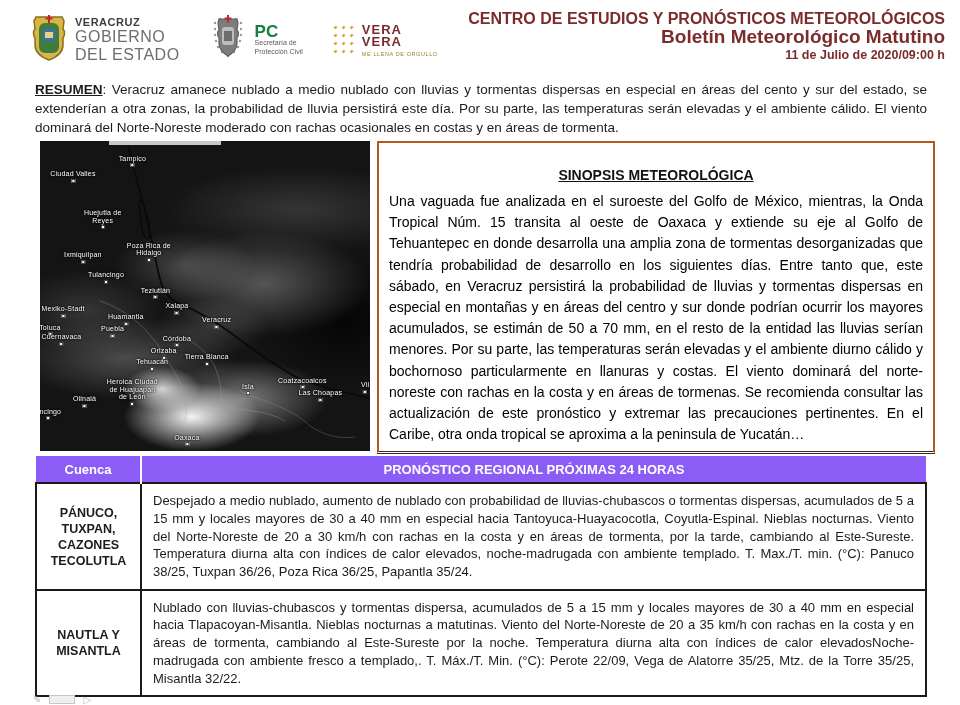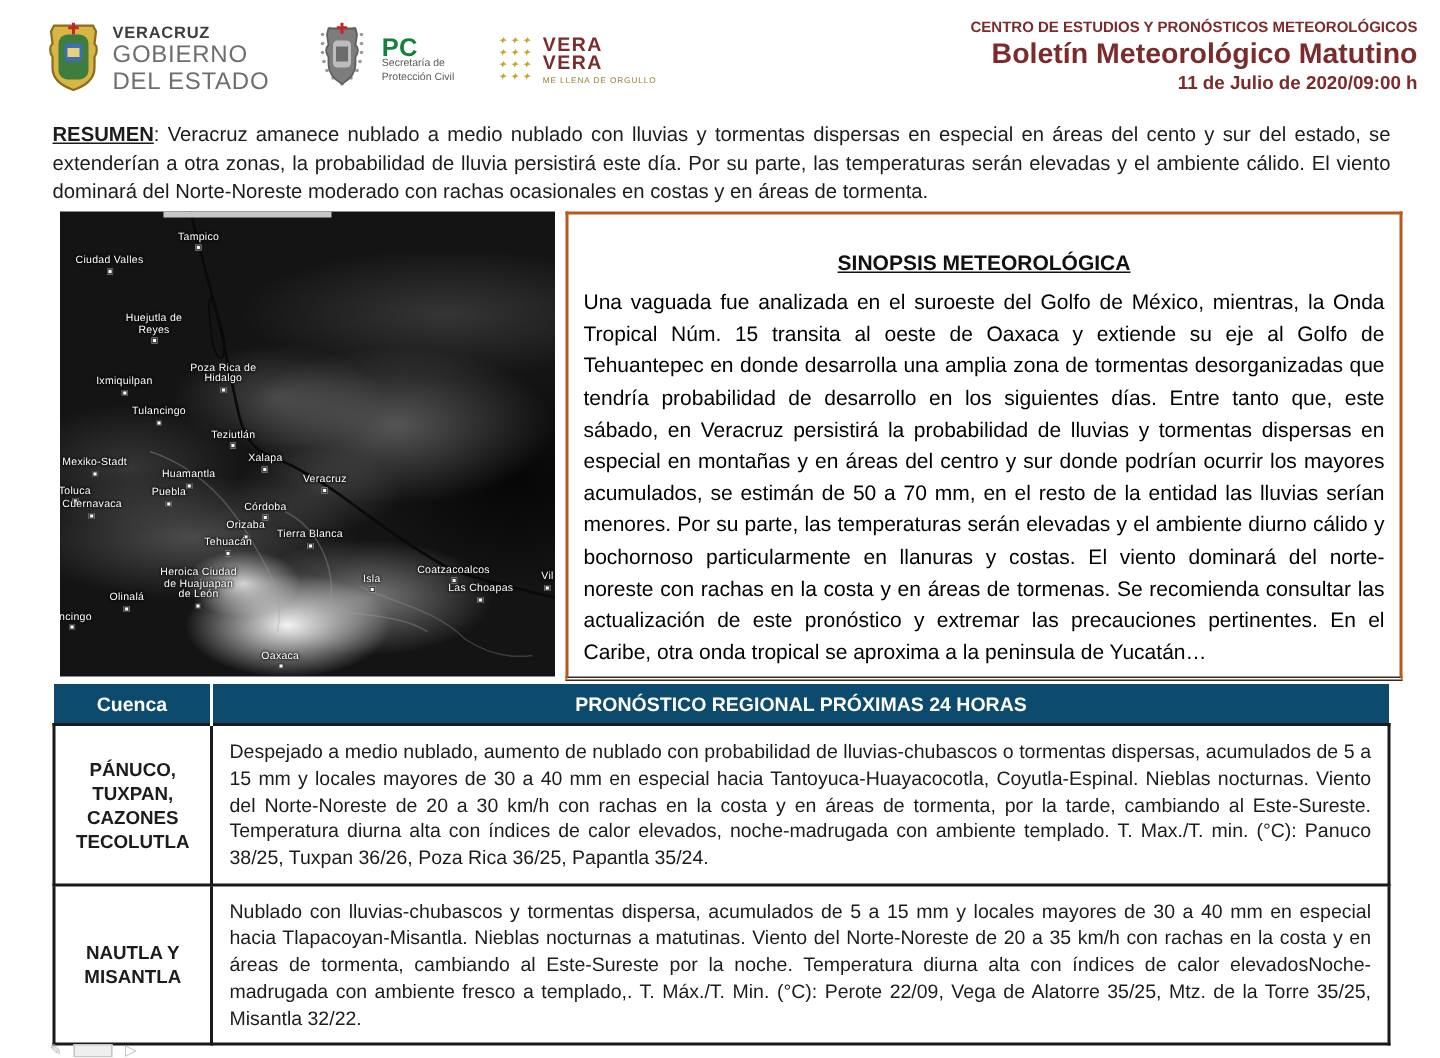--- a/index.html
+++ b/index.html
@@ -12,21 +12,21 @@
   .logos { display:flex; align-items:center; gap:28px; padding-top:6px; }
   .logo-group { display:flex; align-items:center; gap:7px; }
   .logo-text-1 .l1 { font-weight:bold; font-size:11px; color:#3d3d3d; letter-spacing:0.5px; }
   .logo-text-1 .l2, .logo-text-1 .l3 { font-size:16px; color:#6e6e6e; letter-spacing:0.5px; }
   .pc-abbr { font-weight:bold; font-size:17px; color:#15803d; line-height:15px; }
   .pc-sub { font-size:7px; color:#5a5a5a; line-height:8.5px; }
   .vc-pattern { display:grid; grid-template-columns:repeat(3,8px); grid-auto-rows:8px; color:#c9a227; font-size:7px; line-height:8px; text-align:center; }
   .vc-name { font-weight:bold; font-size:13px; line-height:12px; color:#7b2b2b; letter-spacing:1px; }
   .vc-tag { font-size:5.5px; color:#9a8430; letter-spacing:0.6px; margin-top:3px; }
   .title-block { text-align:right; color:#7b2b2b; font-weight:bold; padding-top:6px; }
-  .title-block .t1 { font-size:10px; line-height:18px; }
+  .title-block .t1 { font-size:16px; line-height:18px; }
   .title-block .t2 { font-size:19px;  line-height:18px; }
   .title-block .t3 { font-size:12.5px; line-height:18px; }
 
   
   .resumen { position:absolute; left:35px; top:80px; width:892px; font-size:13.5px; line-height:19px; text-align:justify; }
   .resumen b { text-decoration:underline; }
 
   
   .middle { position:absolute; left:40px; top:141px; width:895px; height:313px; display:flex; }
 
@@ -50,21 +50,21 @@
           font-size:7px; line-height:7.5px; color:#fff; text-align:center; max-width:52px;
           text-shadow:0 0 2px #000, 0 0 2px #000; letter-spacing:0.2px; }
   .city .city-marker { width:4px; height:4px; background:#fff; border:1px solid #444; margin-top:1px; }
 
   .sinopsis { margin-left:7px; flex:1; border:2px solid #b55a1b; border-bottom:3px double #3a2a1a; padding:22px 10px 6px 10px; }
   .sinopsis h2 { text-align:center; font-size:14px; text-decoration:underline; color:#111; margin:2px 0 8px 0; }
   .sinopsis p { font-size:14px; line-height:21.2px; text-align:justify; color:#000000; }
 
   
   .ftable { position:absolute; left:35px; top:456px; width:892px; border-collapse:collapse; }
-  .ftable th { background:#0c4a6e; color:#fff; font-size:13px; font-weight:bold; height:27px; }
+  .ftable th { background:#8b5cf6; color:#fff; font-size:13px; font-weight:bold; height:27px; }
   .ftable th + th { border-left:2px solid #fff; }
   .ftable td { border:2px solid #1a1a1a; vertical-align:middle; }
   .ftable td.cuenca { width:103px; text-align:center; font-weight:bold; font-size:12.5px; line-height:16px; padding:4px 8px; }
   .ftable td.fc { text-align:justify; font-size:13px; line-height:17.8px; padding:7px 11px; }
   .row1 td { height:107px; }
   .row2 td { height:106px; }
 
   
   .bottom-tools { position:absolute; left:33px; top:694px; display:flex; align-items:center; gap:8px; color:#b9b9b9; font-size:10px; }
   .bottom-tools .tool-box { width:26px; height:9px; border:1px solid #c6c6c6; background:#efefef; }

